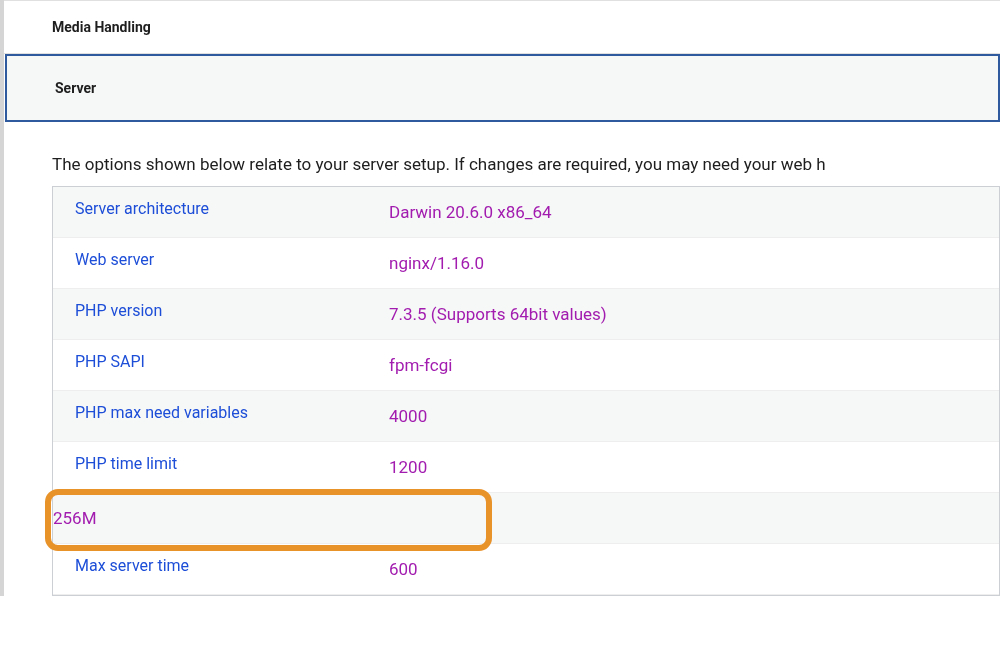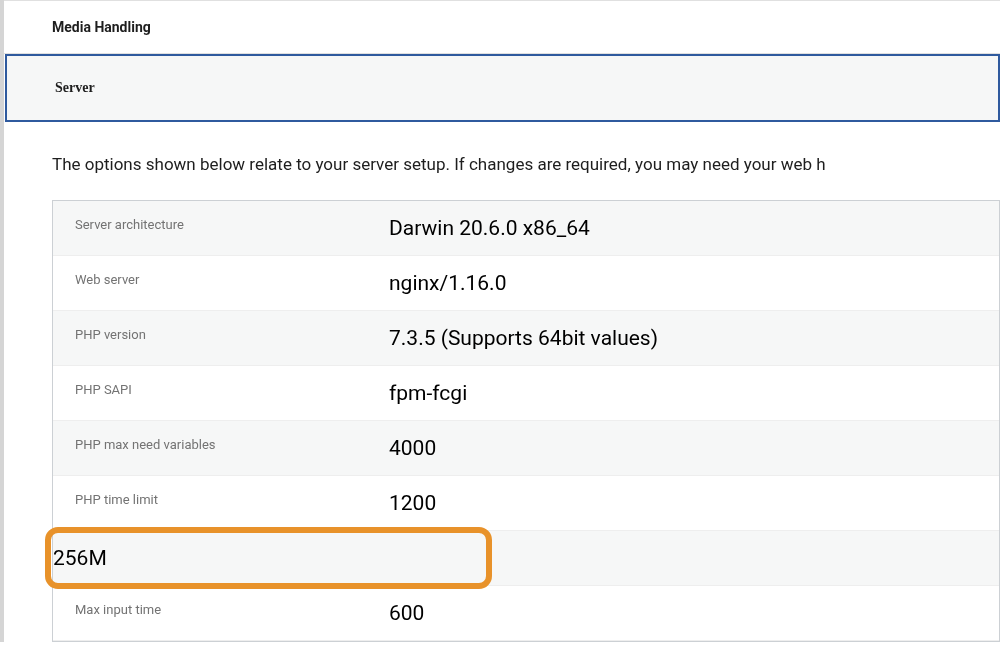--- a/index.html
+++ b/index.html
@@ -30,32 +30,31 @@
     .panel-header-title {
       font-size: 14px;
       font-weight: 700;
       color: #1e1e1e;
     }
     .panel-header-active {
       background: #f6f7f7;
       border: 2px solid #2f5a9e;
       padding: 24px 40px 24px 48px;
       margin-left: 1px;
-      font-family: Liberation Serif, serif;
     }
     .panel-header-active .panel-header-title {
       font-weight: 700;
     }
     .panel-body {
       padding: 30px 0 0 48px;
     }
     .description {
       font-size: 17px;
       color: #1e1e1e;
-      margin-bottom: 22px;
+      margin-bottom: 8px;
       line-height: 1.5;
     }
     .data-table {
       border: 1px solid #ccd0d4;
       border-collapse: collapse;
       width: 100%;
     }
     .data-row {
       display: flex;
       border-bottom: 1px solid #eee;
@@ -63,27 +62,27 @@
     }
     .data-row:nth-child(odd) {
       background: #f6f7f7;
     }
     .data-row:nth-child(even) {
       background: #fff;
     }
     .data-label {
       width: 336px;
       padding: 8px 0 15px 22px;
-      font-size: 13px;
-      color: #737373;
+      font-size: 16px;
+      color: #1d4ed8;
     }
     .data-value {
       padding: 15px 0 15px 0;
-      font-size: 21px;
-      color: #000000;
+      font-size: 17px;
+      color: #a21caf;
     }
     .highlight-row {
       position: relative;
     }
     .highlight-box {
       position: absolute;
       border: 6px solid #e8922a;
       border-radius: 13px;
       left: -8px;
       top: -4px;
@@ -131,18 +130,18 @@
         </div>
         <div class="data-row">
           <div class="data-label">PHP time limit</div>
           <div class="data-value">1200</div>
         </div>
         <div class="data-row highlight-row">
           <div class="data-value">256M</div>
           <div class="highlight-box"></div>
         </div>
         <div class="data-row">
-          <div class="data-label">Max input time</div>
+          <div class="data-label">Max server time</div>
           <div class="data-value">600</div>
         </div>
       </div>
   </div>
 </div>
 
 </body></html>

